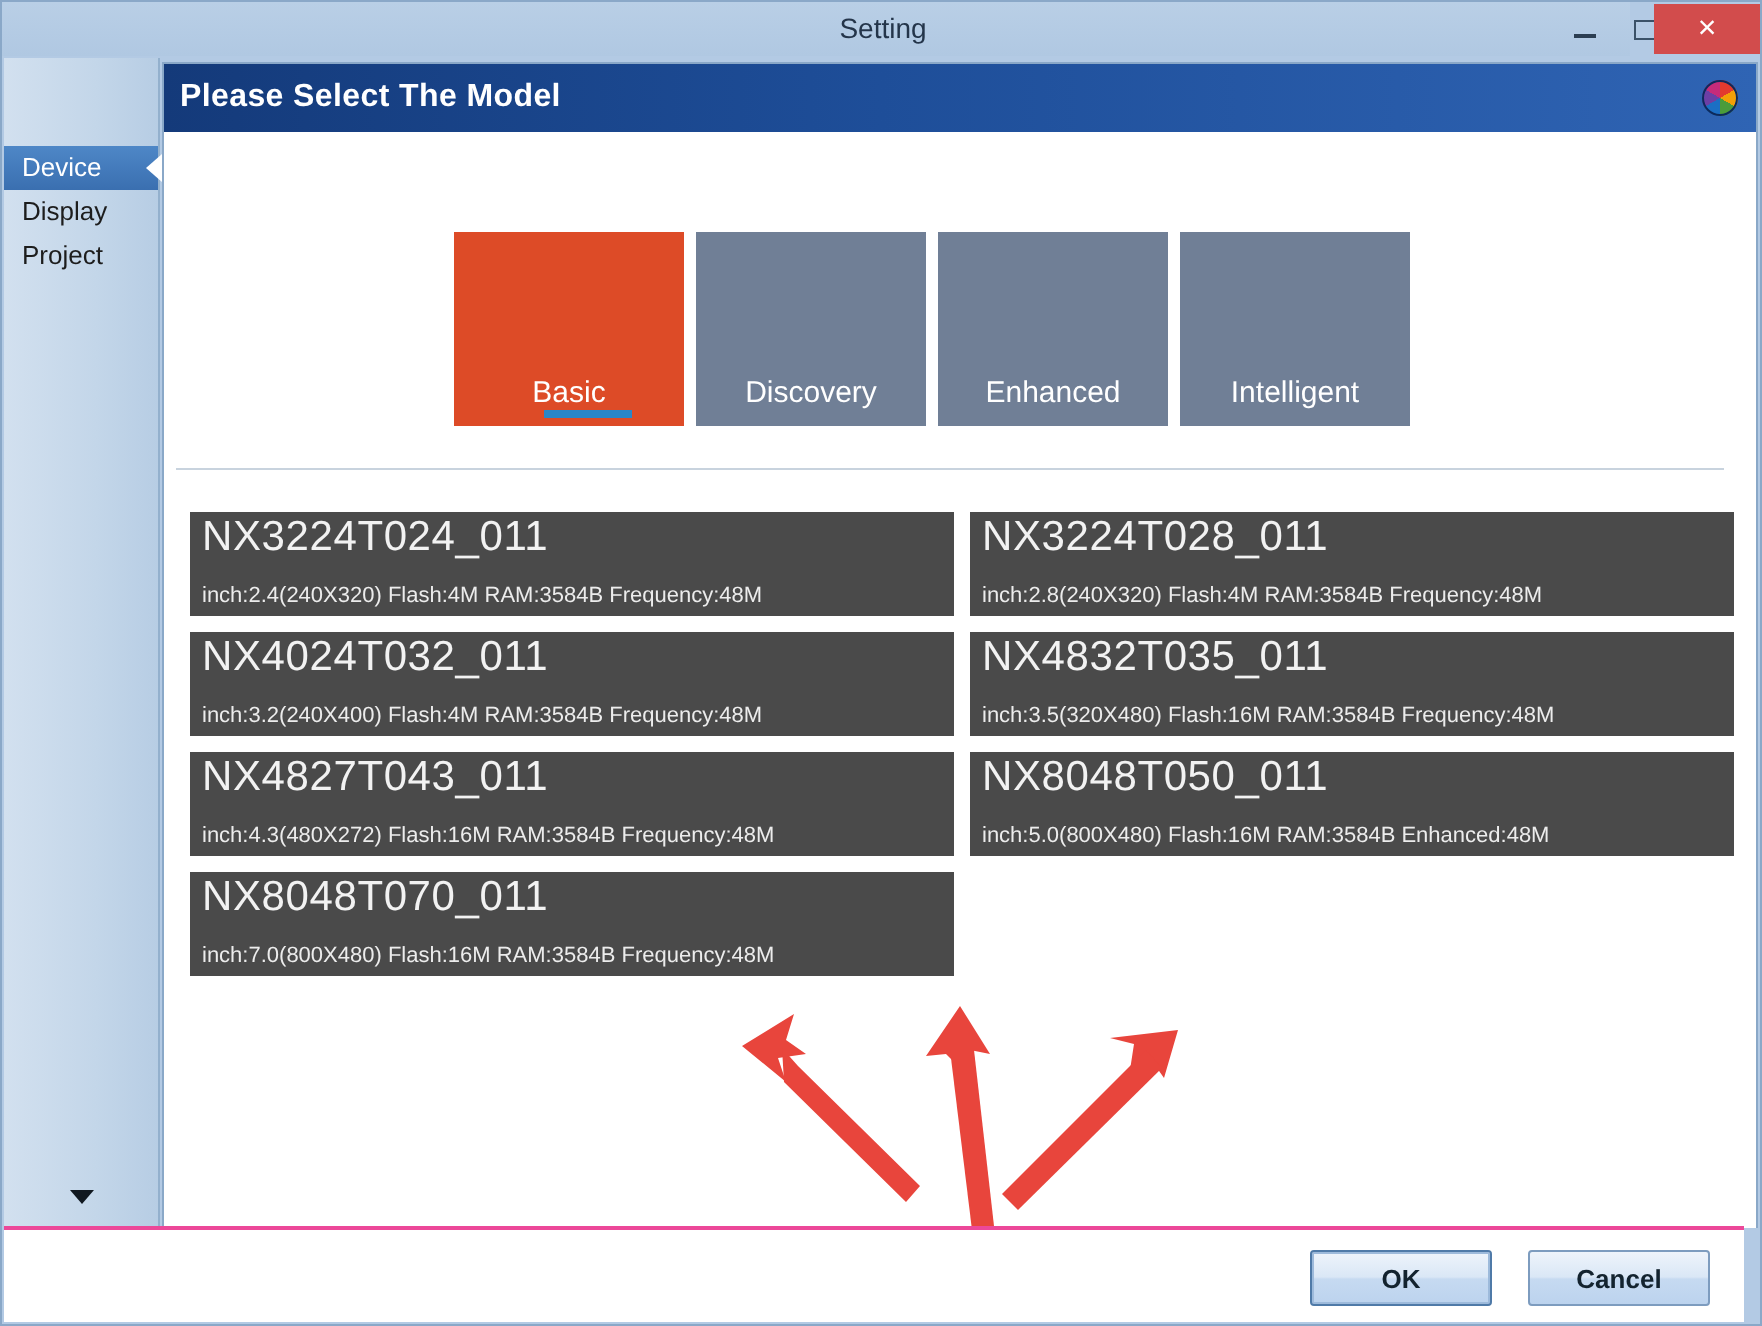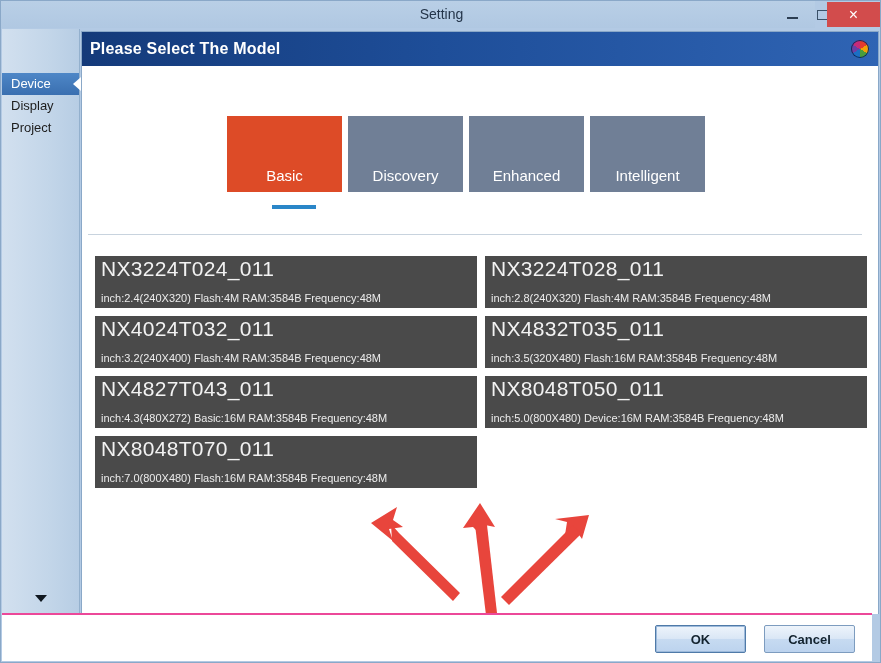--- a/index.html
+++ b/index.html
@@ -130,21 +130,21 @@
     overflow: hidden;
   }
 
   
   #tabs {
     position: absolute; left: 145px; top: 50px;
     display: flex;
     gap: 6px;
   }
   .tab {
-    width: 115px; height: 76px;
+    width: 115px; height: 97px;
     position: relative;
     cursor: default;
   }
   .tab .tab-label {
     position: absolute; left: 0; right: 0; bottom: 8px;
     text-align: center;
     font-size: 15px;
     color: #ffffff;
   }
   .tab.inactive { background: #707f96; }
@@ -305,26 +305,26 @@
           <span class="model-spec">inch:3.2(240X400) Flash:4M RAM:3584B Frequency:48M</span>
         </div>
 
         <div class="model-card">
           <span class="model-name">NX4832T035_011</span>
           <span class="model-spec">inch:3.5(320X480) Flash:16M RAM:3584B Frequency:48M</span>
         </div>
 
         <div class="model-card">
           <span class="model-name">NX4827T043_011</span>
-          <span class="model-spec">inch:4.3(480X272) Basic:16M RAM:3584B Frequency:48M</span>
+          <span class="model-spec">inch:4.3(480X272) Flash:16M RAM:3584B Frequency:48M</span>
         </div>
 
         <div class="model-card">
           <span class="model-name">NX8048T050_011</span>
-          <span class="model-spec">inch:5.0(800X480) Device:16M RAM:3584B Frequency:48M</span>
+          <span class="model-spec">inch:5.0(800X480) Flash:16M RAM:3584B Enhanced:48M</span>
         </div>
 
         <div class="model-card">
           <span class="model-name">NX8048T070_011</span>
           <span class="model-spec">inch:7.0(800X480) Flash:16M RAM:3584B Frequency:48M</span>
         </div>
 
       </div>
 
       <svg id="annotation-arrows" viewBox="0 0 230 115">

